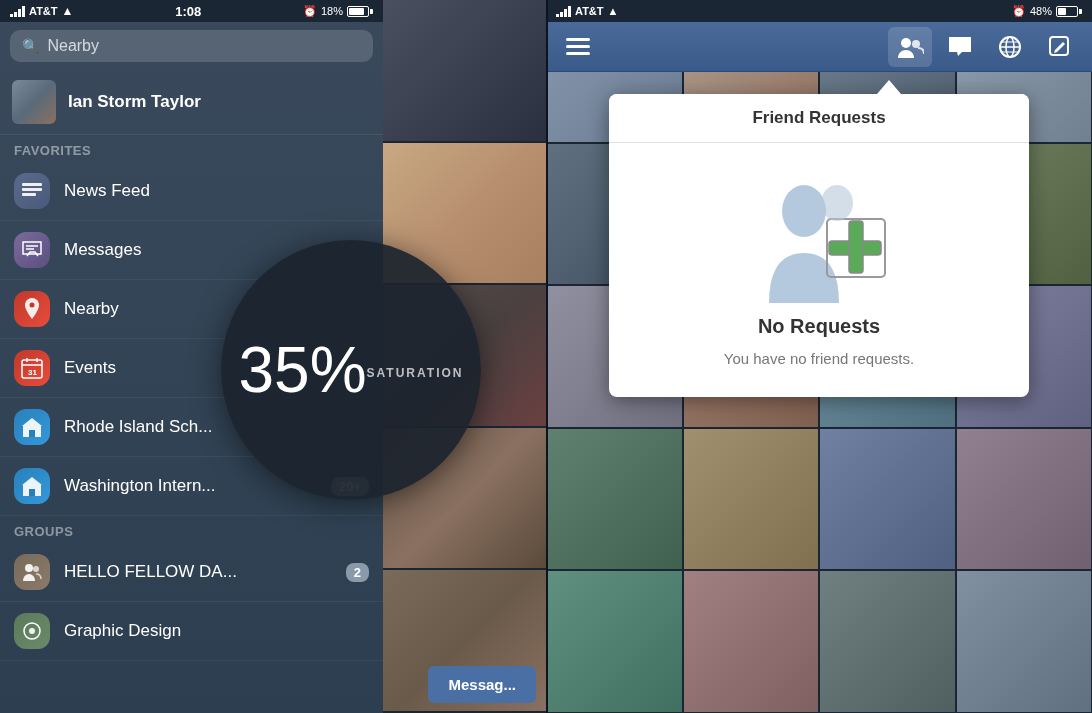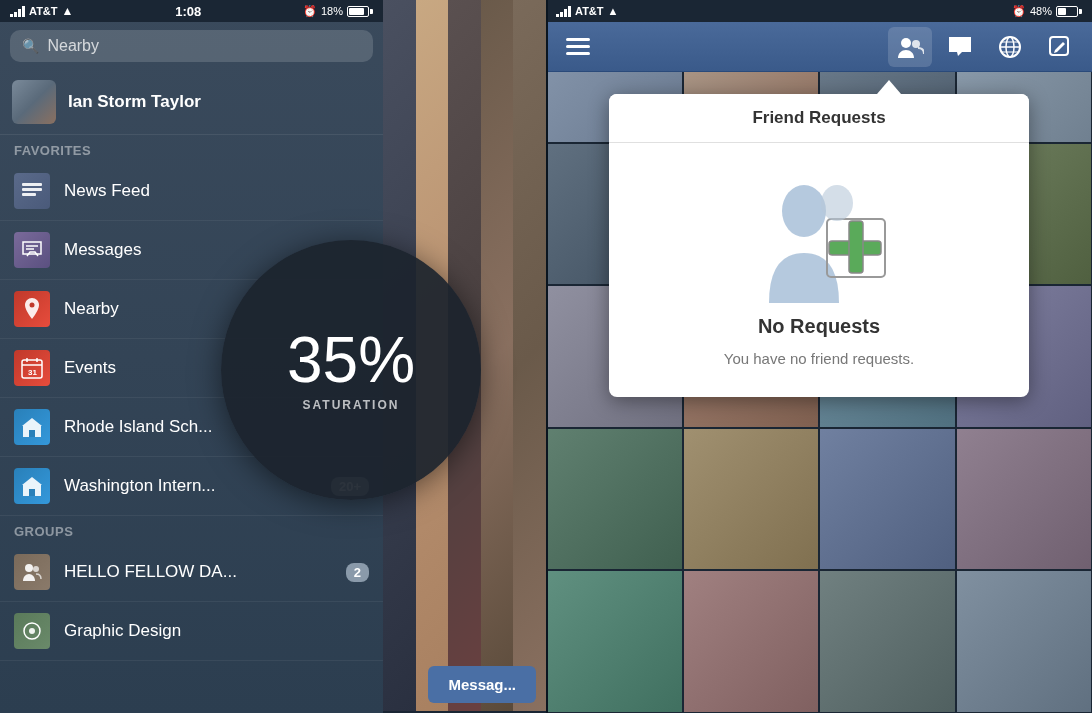--- a/index.html
+++ b/index.html
@@ -128,21 +128,21 @@
       align-items: center;
       padding: 11px 14px;
       gap: 14px;
       border-bottom: 1px solid rgba(255,255,255,0.06);
       cursor: pointer;
     }
 
     .nav-icon {
       width: 36px;
       height: 36px;
-      border-radius: 4px;
+      border-radius: 12px;
       display: flex;
       align-items: center;
       justify-content: center;
       font-size: 18px;
       flex-shrink: 0;
     }
 
     .nav-icon.news { background: linear-gradient(135deg, #5a6a8a, #4a5a7a); }
     .nav-icon.messages { background: linear-gradient(135deg, #7a6a9a, #5a5080); }
     .nav-icon.nearby { background: linear-gradient(135deg, #c0392b, #e74c3c); }
@@ -173,21 +173,20 @@
       position: absolute;
       width: 260px;
       height: 260px;
       background: rgba(28, 35, 45, 0.93);
       border-radius: 50%;
       top: 50%;
       left: 50%;
       transform: translate(-20%, -45%);
       z-index: 10;
       display: flex;
-      flex-direction: column;
       align-items: center;
       justify-content: center;
       box-shadow: 0 4px 30px rgba(0,0,0,0.5);
     }
 
     .sat-percent {
       font-size: 64px;
       font-weight: 200;
       color: #fff;
       line-height: 1;
@@ -200,20 +199,21 @@
       letter-spacing: 2px;
       margin-top: 6px;
       text-transform: uppercase;
     }
 
     
     .left-photo-strip {
       width: 163px;
       height: 713px;
       display: flex;
+      flex-direction: column;
       position: relative;
       z-index: 1;
     }
 
     .photo-cell {
       flex: 1;
       background: #555;
       border-bottom: 2px solid #1a2634;
       overflow: hidden;
     }

